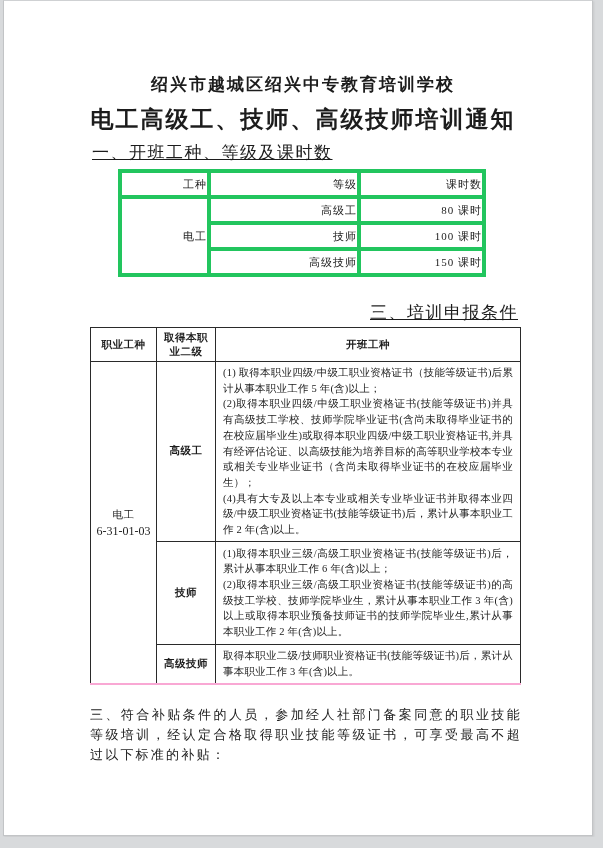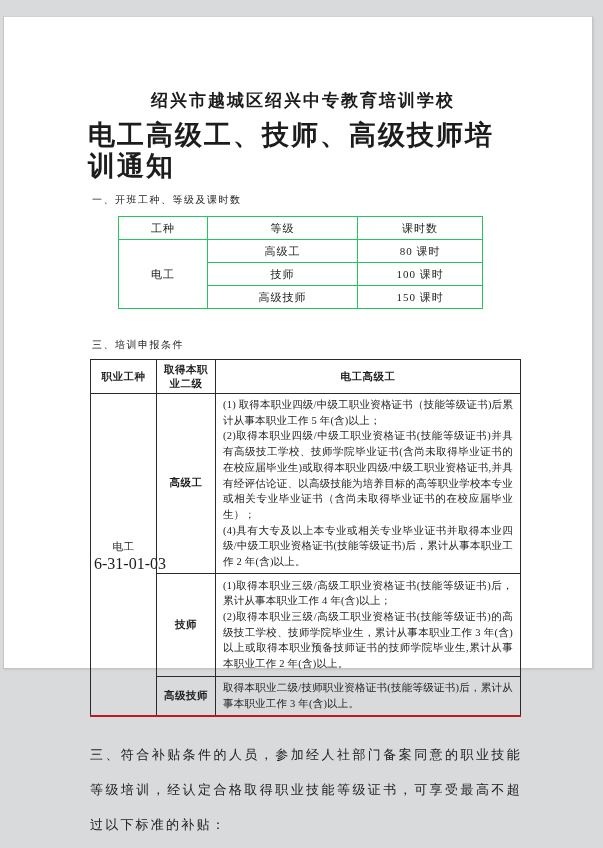--- a/index.html
+++ b/index.html
@@ -11,100 +11,102 @@
   }
   .viewport{
     position:relative;
     width:603px;height:848px;
     background:#d8dadc;
     overflow:hidden;
   }
   .page{
     position:absolute;
     left:3px;top:0;
-    width:590px;height:653px;
+    width:590px;height:836px;
     background:#ffffff;
     border:1px solid #c2c4c6;
     border-top-color:#cfd1d3;
     box-sizing:border-box;
     box-shadow:1px 1px 2px rgba(0,0,0,0.08);
-    margin-top:16px;
   }
   .content{
     padding:0 74px 0 84px;
   }
   .doc-title{
     margin:72px 0 0 0;
     text-align:center;
     font-size:17px;
     line-height:23px;
     font-weight:bold;
     letter-spacing:2px;
   }
   .doc-subtitle{
     margin:8px 0 0 0;
-    font-size:27px;
+    text-align:center;
+    font-size:23px;
     line-height:31px;
     font-weight:bold;
     letter-spacing:2px;
   }
   .section-heading{
     margin:9px 0 0 4px;
-    font-size:10px;
+    font-size:17px;
     line-height:17px;
     font-weight:normal;
     letter-spacing:1.5px;
+    text-decoration:underline;
   }
   .section-heading.second{
     margin-top:27px;
+    text-align:right;
   }
   
   table{border-collapse:collapse;}
   .t1{
     margin:8px 0 0 30px;
     width:364px;
     table-layout:fixed;
     font-size:11px;
   }
   .t1 th,.t1 td{
-    border:1px solid #22c55e;
-    text-align:center;
+    border:4px solid #22c55e;
+    text-align:right;
     font-weight:normal;
     letter-spacing:1px;
     padding:0;
     height:22px;
     font-family:Liberation Serif, serif;
   }
   
   .t2{
     margin:6px 0 0 2px;
     width:430px;
     table-layout:fixed;
     font-size:10.5px;
-    border-bottom:2px solid #b91c1c;
+    border-bottom:2px solid #f9a8d4;
   }
   .t2 th,.t2 td{
     border:1px solid #2a2a2a;
     padding:2px 3px;
     box-sizing:border-box;
   }
   .t2 th{
     font-weight:bold;
     text-align:center;
     letter-spacing:0.5px;
     height:34px;
     line-height:14px;
   }
   .t2 .occupation-cell{
     text-align:center;
     vertical-align:middle;
     line-height:17px;
     letter-spacing:0.5px;
   }
-  .t2 .occupation-cell .code{white-space:nowrap;font-size:16px;letter-spacing:0;}
+  .t2 .occupation-cell .code{white-space:nowrap;font-size:12px;letter-spacing:0;}
   .t2 .level-cell{
     text-align:center;
     vertical-align:middle;
     font-weight:bold;
     letter-spacing:0.5px;
   }
   .t2 .cond-cell{
     vertical-align:middle;
     padding:3px 7px;
   }
@@ -115,21 +117,21 @@
     text-align:justify;
     letter-spacing:0.2px;
   }
   .row-senior{height:156px;}
   .row-technician{height:103px;}
   .row-senior-technician{height:40px;}
   .closing{
     margin:20px 0 0 2px;
     width:432px;
     font-size:13px;
-    line-height:35px;
+    line-height:20px;
     letter-spacing:2.2px;
     text-align:justify;
   }
   .bottom-gap{
     position:absolute;
     left:0;right:0;bottom:0;
     height:11px;
     background:#d8dadc;
   }
 </style>
@@ -180,40 +182,40 @@
       <table class="t2">
         <colgroup>
             <col style="width:66px">
             <col style="width:59px">
             <col style="width:305px">
           </colgroup>
         <thead>
           <tr>
             <th>职业工种</th>
             <th>取得本职业二级</th>
-            <th>电工高级工</th>
+            <th>开班工种</th>
           </tr>
         </thead>
         <tbody>
           <tr class="row-senior">
             <td rowspan="3" class="occupation-cell">
               <div>电工</div>
               <div class="code">6-31-01-03</div>
             </td>
             <td class="level-cell">高级工</td>
             <td class="cond-cell">
               <p>(1) 取得本职业四级/中级工职业资格证书（技能等级证书)后累计从事本职业工作 5 年(含)以上；</p>
               <p>(2)取得本职业四级/中级工职业资格证书(技能等级证书)并具有高级技工学校、技师学院毕业证书(含尚未取得毕业证书的在校应届毕业生)或取得本职业四级/中级工职业资格证书,并具有经评估论证、以高级技能为培养目标的高等职业学校本专业或相关专业毕业证书（含尚未取得毕业证书的在校应届毕业生）；</p>
               <p>(4)具有大专及以上本专业或相关专业毕业证书并取得本业四级/中级工职业资格证书(技能等级证书)后，累计从事本职业工作 2 年(含)以上。</p>
             </td>
           </tr>
           <tr class="row-technician">
             <td class="level-cell">技师</td>
             <td class="cond-cell">
-              <p>(1)取得本职业三级/高级工职业资格证书(技能等级证书)后，累计从事本职业工作 4 年(含)以上；</p>
+              <p>(1)取得本职业三级/高级工职业资格证书(技能等级证书)后，累计从事本职业工作 6 年(含)以上；</p>
               <p>(2)取得本职业三级/高级工职业资格证书(技能等级证书)的高级技工学校、技师学院毕业生，累计从事本职业工作 3 年(含)以上或取得本职业预备技师证书的技师学院毕业生,累计从事本职业工作 2 年(含)以上。</p>
             </td>
           </tr>
           <tr class="row-senior-technician">
             <td class="level-cell">高级技师</td>
             <td class="cond-cell">
               <p>取得本职业二级/技师职业资格证书(技能等级证书)后，累计从事本职业工作 3 年(含)以上。</p>
             </td>
           </tr>
         </tbody>

